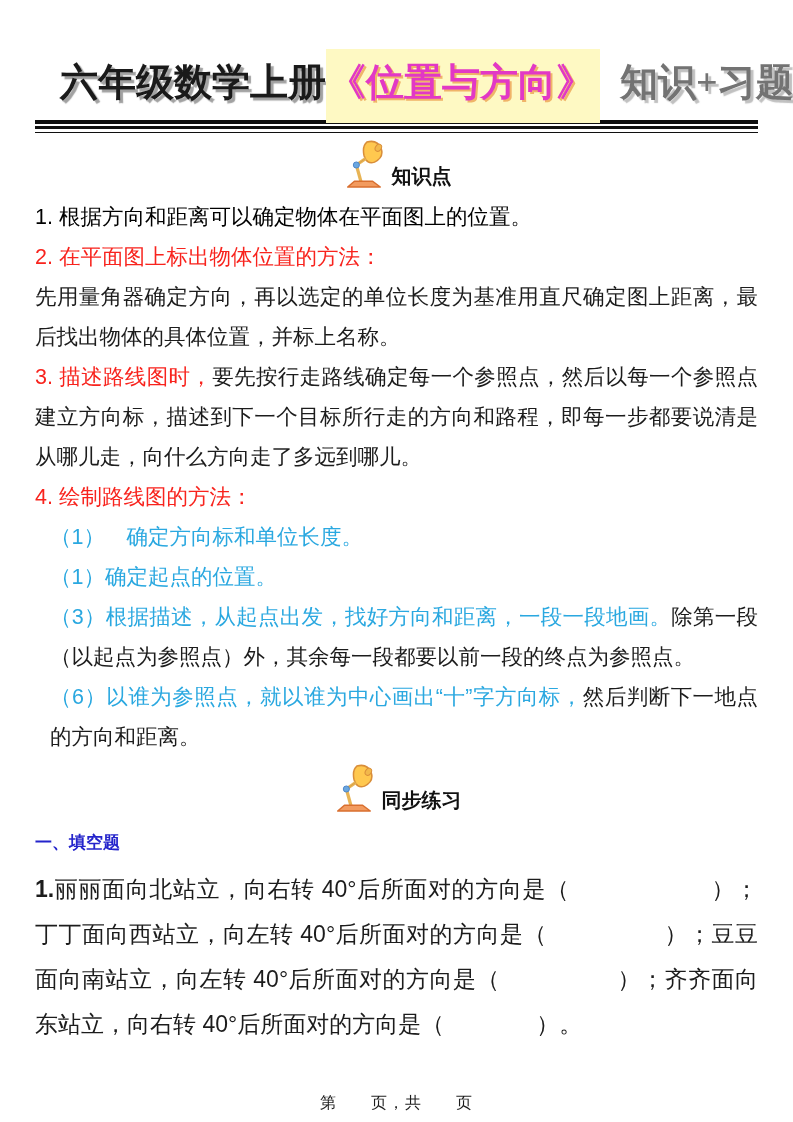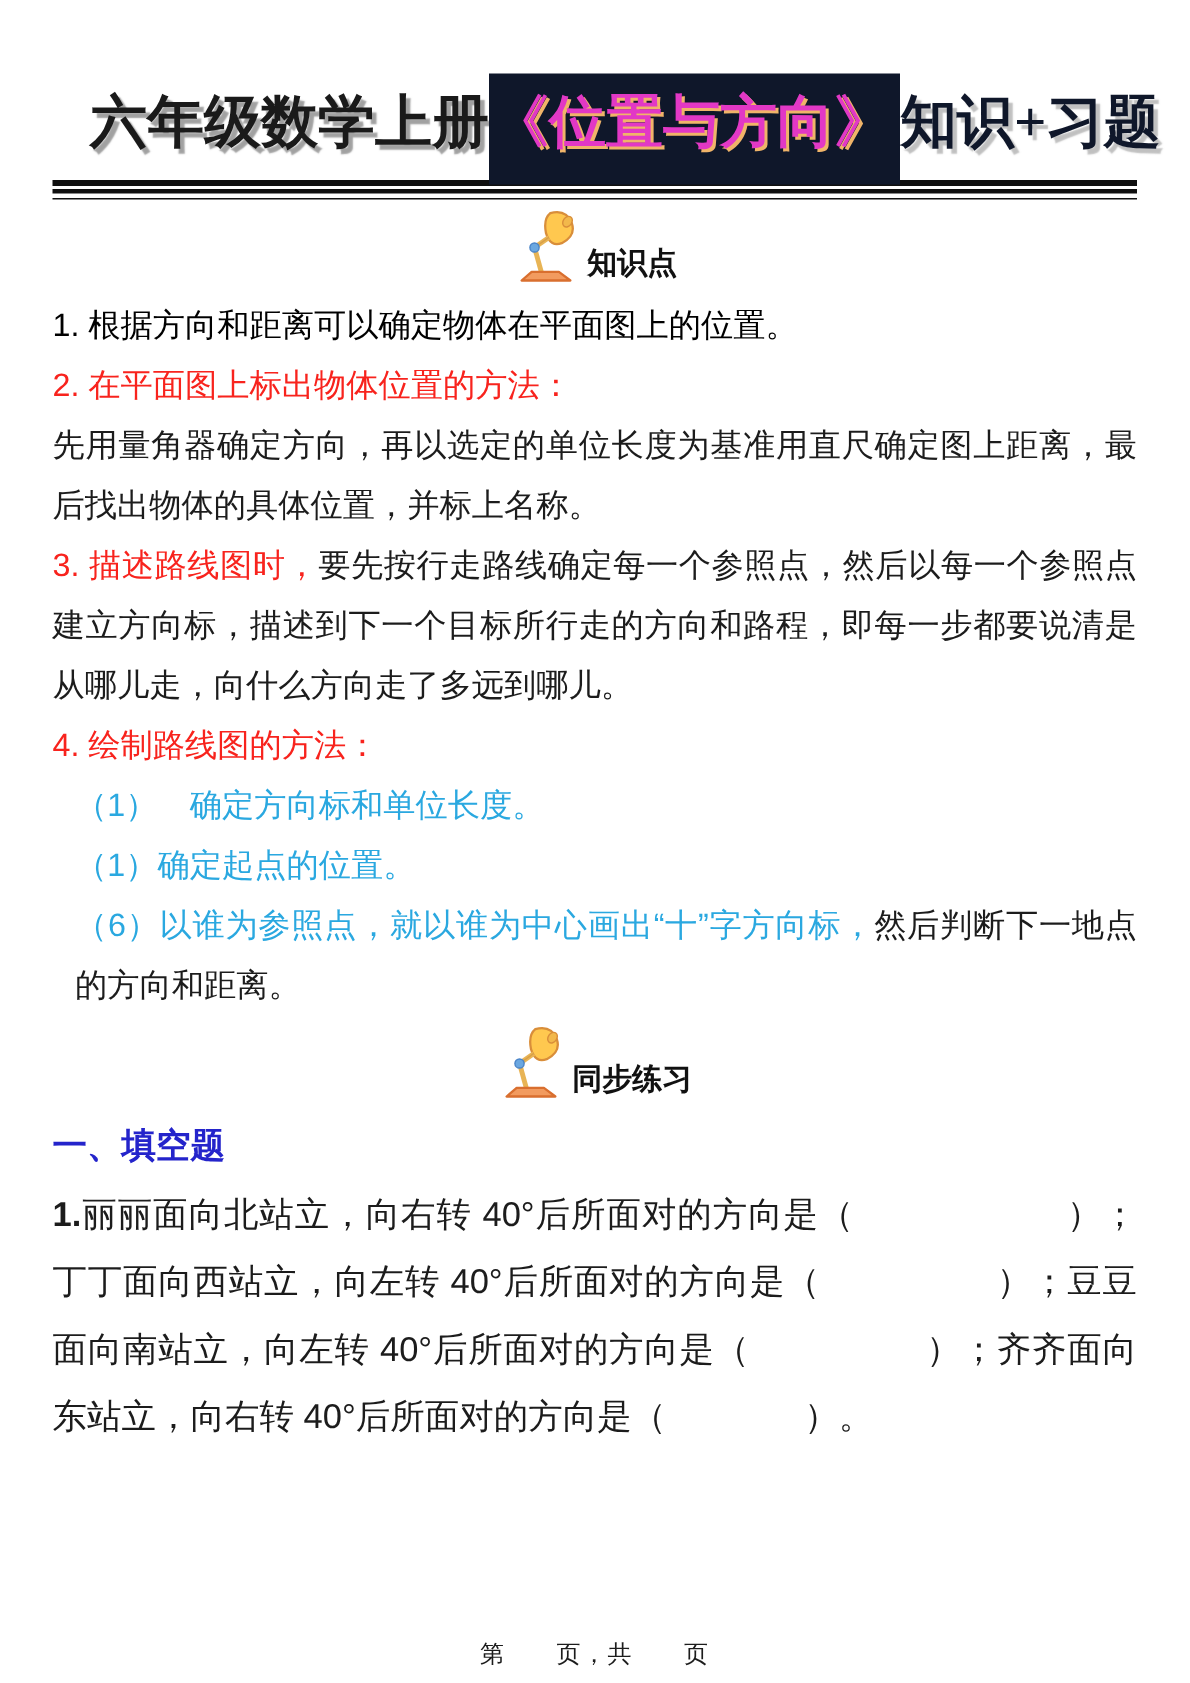--- a/index.html
+++ b/index.html
@@ -10,21 +10,21 @@
   .page{width:723px;margin:0 auto;padding-top:60px;}
 
   
   .title{
     margin:0;padding-left:25px;white-space:nowrap;
     font-family:"Liberation Serif","DejaVu Serif",serif;
     font-size:38px;font-weight:bold;line-height:1.2;letter-spacing:0;
   }
   .t-prefix{text-shadow:3px 3px 1px rgba(110,110,110,.65);}
   .t-highlight{
-    background:#0f172a;
+    background:#fef9c3;
     padding:12px 6px 20px 2px;
     text-shadow:2px 2px 0 #f0b469;
   }
   .t-suffix{text-shadow:3px 3px 1px rgba(140,140,140,.55);}
 
   
   .rule{margin-top:14px;}
   .rule .r1{height:4px;background:#101010;}
   .rule .r2{height:3px;background:#101010;margin-top:2px;}
   .rule .r3{height:1px;background:#101010;margin-top:3px;}
@@ -33,32 +33,32 @@
   .heading-row{display:flex;justify-content:center;align-items:flex-end;gap:6px;height:56px;margin-top:2px;}
   .lamp{width:44px;height:52px;flex:none;}
   .heading-label{font-size:20px;font-weight:bold;line-height:1;padding-bottom:5px;color:#111;}
 
   
   .content{margin-top:6px;font-size:21.5px;line-height:40px;text-align:justify;}
   .para{margin:0;}
   .para.indent{padding-left:15px;}
   .bold{font-weight:bold;}
 
-  .subheading{font-size:23px;font-weight:bold;line-height:48px;margin:4px 0 0;}
+  .subheading{font-size:17px;font-weight:bold;line-height:48px;margin:4px 0 0;}
   .exercise{font-size:23px;line-height:45px;text-align:justify;margin:0;}
 
   
   .footer{position:absolute;left:0;right:0;bottom:8px;text-align:center;font-size:16px;letter-spacing:1px;color:#1c1c1c;}
 </style>
 </head>
 <body>
 
 <div class="page">
 
-  <h1 class="title"><span class="t-prefix" style="color: rgb(26, 26, 26); text-align: right;">六年级数学上册</span><span class="t-highlight" style="color: rgb(226, 56, 197);">《位置与方向》</span><span class="t-suffix" style="color: #0f172a;">知识+习题</span></h1>
+  <h1 class="title"><span class="t-prefix" style="color: rgb(26, 26, 26); text-align: right;">六年级数学上册</span><span class="t-highlight" style="color: rgb(226, 56, 197);">《位置与方向》</span><span class="t-suffix" style="color: #737373; margin-left: 20px;">知识+习题</span></h1>
 
   <div class="rule">
     <div class="r1"></div>
     <div class="r2"></div>
     <div class="r3"></div>
   </div>
 
   <div class="heading-row">
     <svg class="lamp" viewBox="0 0 46 54">
       <path d="M26,3 Q37,0 41,10 Q44,19 34,24 Q26,27 23,17 Q21,7 26,3 Z" fill="#ffc84f" stroke="#d98e3a" stroke-width="1.6"></path>
@@ -73,20 +73,21 @@
   </div>
 
   <div class="content">
     <p class="para"><span style="color: #000000;">1. 根据方向和距离可以确定物体在平面图上的位置。</span></p>
     <p class="para"><span style="color: rgb(248, 35, 29);">2. 在平面图上标出物体位置的方法：</span></p>
     <p class="para"><span style="color: rgb(28, 28, 28);">先用量角器确定方向，再以选定的单位长度为基准用直尺确定图上距离，最后找出物体的具体位置，并标上名称。</span></p>
     <p class="para"><span style="color: rgb(248, 35, 29);">3. 描述路线图时，</span><span style="color: rgb(28, 28, 28);">要先按行走路线确定每一个参照点，然后以每一个参照点建立方向标，描述到下一个目标所行走的方向和路程，即每一步都要说清是从哪儿走，向什么方向走了多远到哪儿。</span></p>
     <p class="para"><span style="color: rgb(248, 35, 29);">4. 绘制路线图的方法：</span></p>
     <p class="para indent"><span style="color: rgb(42, 168, 224);">（1）　确定方向标和单位长度。</span></p>
     <p class="para indent"><span style="color: rgb(42, 168, 224);">（1）确定起点的位置。</span></p>
+    <p class="para indent"><span style="color: rgb(42, 168, 224);">（3）根据描述，从起点出发，找好方向和距离，一段一段地画。</span><span style="color: rgb(28, 28, 28);">除第一段（以起点为参照点）外，其余每一段都要以前一段的终点为参照点。</span></p>
     <p class="para indent"><span style="color: rgb(42, 168, 224);">（6）以谁为参照点，就以谁为中心画出“十”字方向标，</span><span style="color: rgb(28, 28, 28);">然后判断下一地点的方向和距离。</span></p>
   </div>
 
   <div class="heading-row">
     <svg class="lamp" viewBox="0 0 46 54">
       <path d="M26,3 Q37,0 41,10 Q44,19 34,24 Q26,27 23,17 Q21,7 26,3 Z" fill="#ffc84f" stroke="#d98e3a" stroke-width="1.6"></path>
       <ellipse cx="38" cy="9" rx="3" ry="4" fill="#f2b84b" stroke="#d98e3a" stroke-width="1" transform="rotate(35 38 9)"></ellipse>
       <line x1="25" y1="20" x2="15" y2="27" stroke="#e8b455" stroke-width="3.4"></line>
       <line x1="15" y1="27" x2="20" y2="45" stroke="#e8b455" stroke-width="3.4"></line>
       <line x1="25" y1="20" x2="15" y2="27" stroke="#c98b3b" stroke-width="1" opacity=".5"></line>

